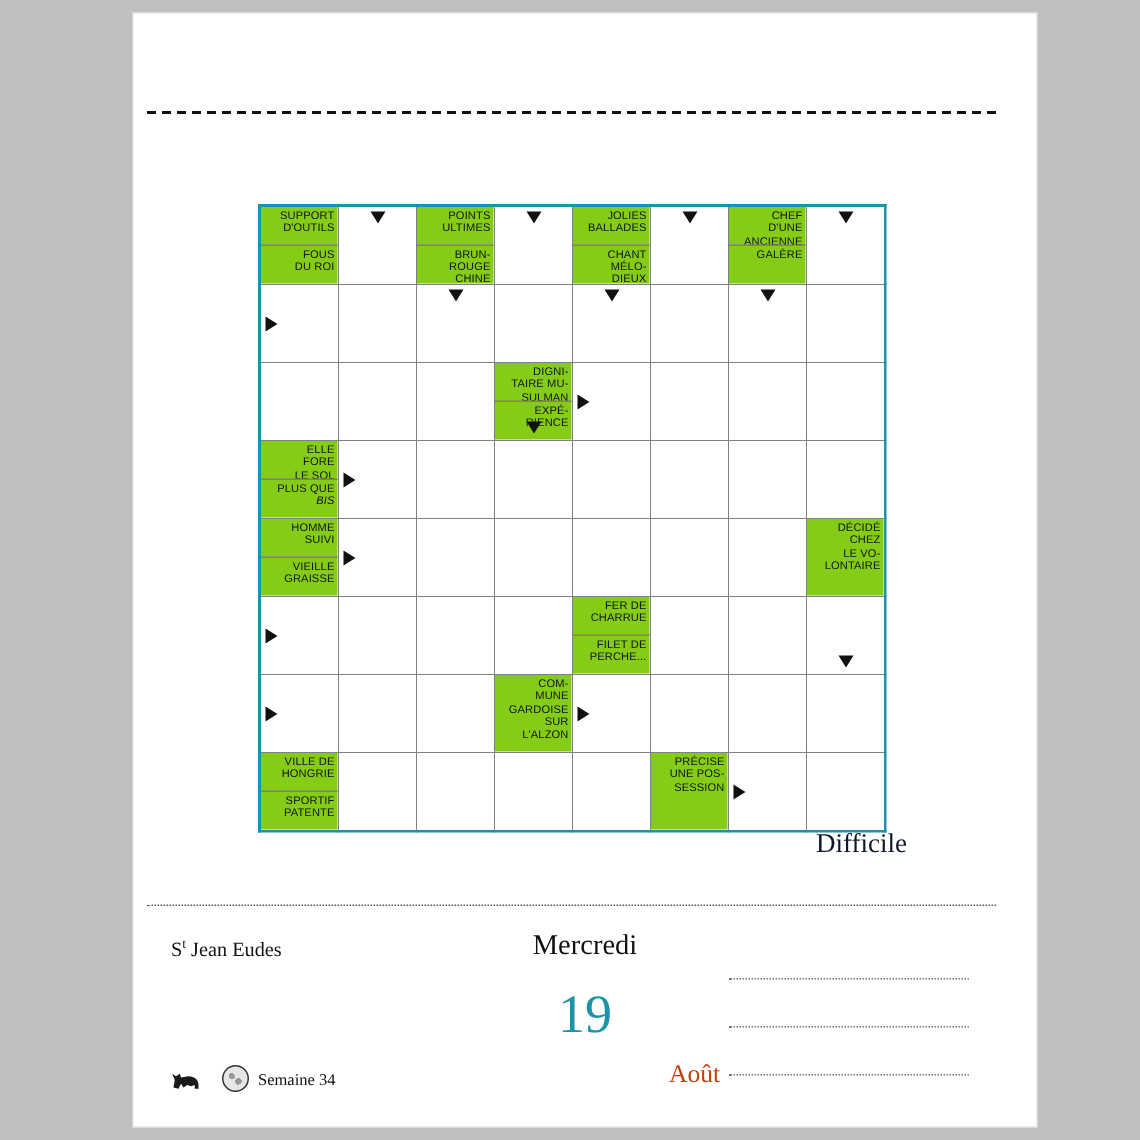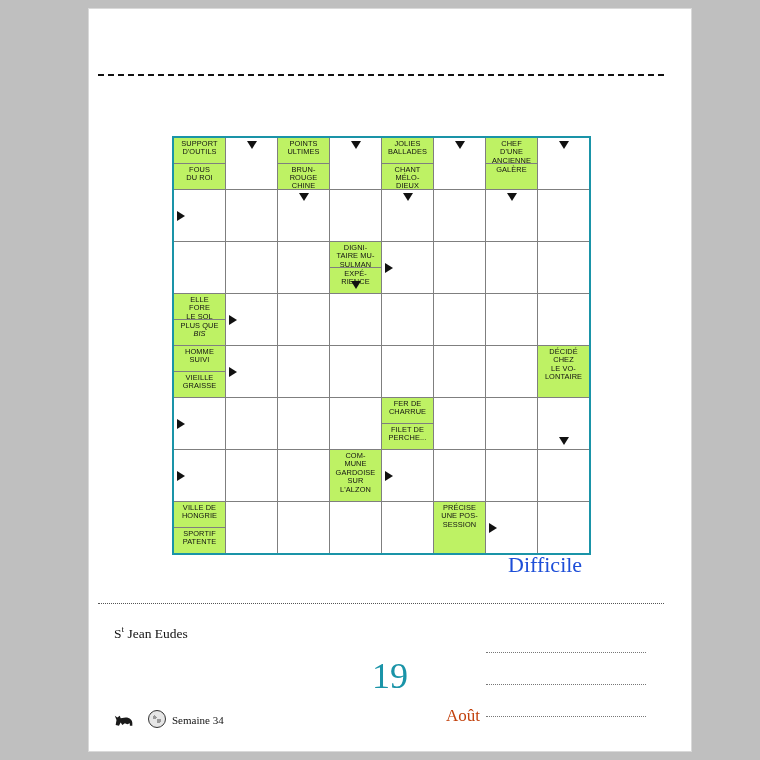--- a/index.html
+++ b/index.html
@@ -49,30 +49,30 @@
   }
   table.grid td{
     width:51px;height:51px;
     border:1px solid #7f7f7f;
     padding:0;
     vertical-align:top;
     position:relative;
     background:#ffffff;
   }
   .clue{
-    background:#bef264;
+    background:#84cc16;
     width:100%;height:100%;
     box-sizing:border-box;
     padding:2px 2px 0 2px;
     font-family:"Liberation Sans", sans-serif;
     font-size:7.4px;
     line-height:8.4px;
     color:#111;
     letter-spacing:.1px;
-    text-align:center;
+    text-align:right;
     position:relative;
     overflow:hidden;
   }
   .clue.two{
     height:50%;
     border-bottom:1px solid #7f7f7f;
   }
   .clue.bot{
     height:50%;
   }
@@ -92,24 +92,24 @@
     border-top:5px solid transparent;
     border-bottom:5px solid transparent;
     border-left:8px solid #111;
   }
   td .arr.down-tc{left:50%;margin-left:-5px;top:3px;}
   td .arr.down-bc{left:50%;margin-left:-5px;bottom:4px;}
   td .arr.right-ml{left:3px;top:50%;margin-top:-5px;}
 
   .difficulty{
     position:absolute;
-    left:508px;top:552px;
+    left:544px;top:552px;
     font-family:"Liberation Serif", serif;
-    font-size:22px;
-    color:#1d4ed8;
+    font-size:18px;
+    color:#0f172a;
   }
 
   
   .saint{
     position:absolute;left:114px;top:624px;
     font-family:"Liberation Serif", serif;font-size:13.5px;color:#111;
   }
   .saint sup{font-size:9px;vertical-align:super;}
   .weekday{
     position:absolute;left:300px;top:620px;width:180px;text-align:center;
@@ -393,20 +393,21 @@
           <td></td>
         </tr>
       </tbody>
     </table>
   </div>
 
   <div class="difficulty">Difficile</div>
 
   <div class="saint"><span>S</span><sup>t</sup><span> Jean Eudes</span></div>
 
+  <div class="weekday">Mercredi</div>
   <div class="daynum">19</div>
   <div class="month">Août</div>
 
   <svg class="icon-cat" viewBox="0 0 24 18">
     <path d="M2 15 L3 9 L1 4 L4 6 L7 4 L8 7 L14 6 C19 6 22 9 22 13 L22 16 L19 16 L19 13 L16 14 L13 13 L10 15 L8 12 L6 16 Z" fill="#1a1a1a"></path>
   </svg>
   <div class="icon-moon"></div>
   <div class="week">Semaine 34</div>
 
   <div class="note-line l1"></div>

